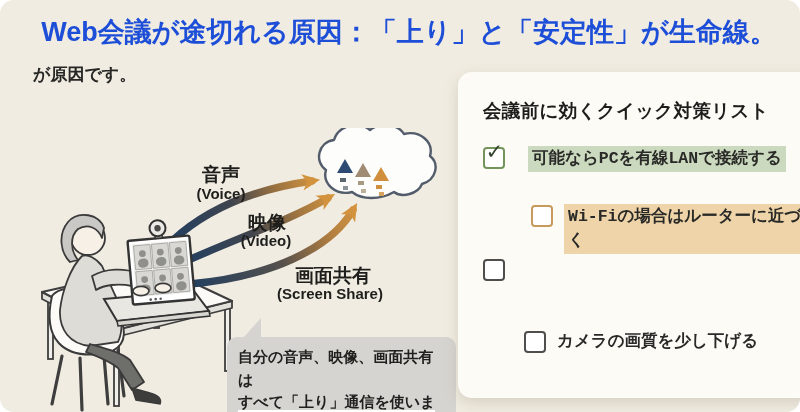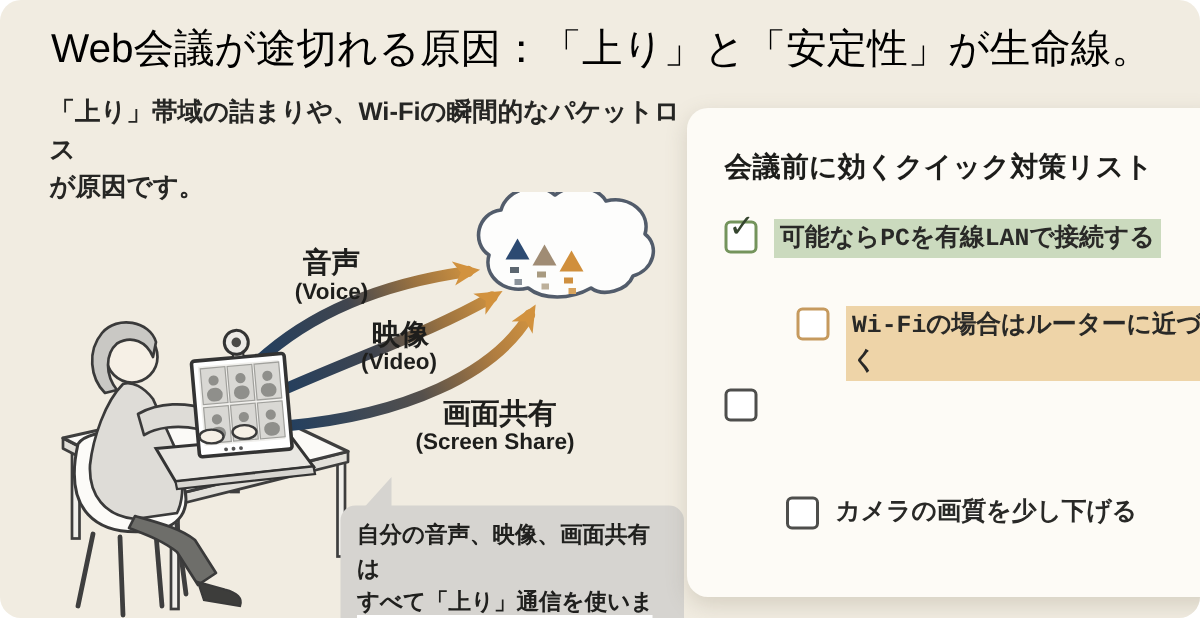--- a/index.html
+++ b/index.html
@@ -4,21 +4,21 @@
 <style>
   * { margin:0; padding:0; box-sizing:border-box; }
   html,body { width:800px; height:412px; background:#ffffff; }
   body { font-family:"Liberation Sans","DejaVu Sans",sans-serif; }
   .canvas {
     position:relative; width:800px; height:412px;
     background:#f1ece1; border-radius:14px; overflow:hidden;
   }
   .title {
     position:absolute; left:34px; top:14px; width:750px;
-    font-size:27px; font-weight:400; color:#000000; letter-spacing:0px;
+    font-size:27px; font-weight:700; color:#1d4ed8; letter-spacing:0px;text-align:center;
   }
   .intro {
     position:absolute; left:33px; top:62px; width:430px;
     font-size:17px; font-weight:600; color:#262624; line-height:25px;
   }
   .diagram-svg { position:absolute; left:0; top:128px; }
 
   
   .callout {
     position:absolute; left:227px; top:337px; width:229px;
@@ -53,32 +53,31 @@
   .box-tan   { border:2.2px solid #c69a5e; }
   .box-gray  { border:2.2px solid #4e4e4c; }
   .chk-mark {
     position:absolute; left:2px; top:-8px;
     font-size:24px; font-weight:900; color:#35452f; line-height:1;
   }
   .chk-label {
     font-size:16.5px; font-weight:700; color:#29292 7;
     color:#292927; line-height:24px; white-space:pre-line;
   }
-  .hl-green { background:#cbdabe; padding:1px 4px; }
+  .hl-green { background:#cbdabe; padding:1px 4px;margin-left:12px; }
   .hl-tan   { background:#eed4a8; padding:1px 4px; }
 </style>
 </head>
 <body>
 
 <div class="canvas">
 
   <div class="title">Web会議が途切れる原因：「上り」と「安定性」が生命線。</div>
 
   <div class="intro">
-    <div>「上り」帯域の詰まりや、Wi-Fiの瞬間的なパケットロス</div>
     <div>が原因です。</div>
   </div>
 
   <svg class="diagram-svg" width="460" height="284" viewBox="0 128 460 284">
     <defs>
       <linearGradient id="gV" gradientUnits="userSpaceOnUse" x1="172" y1="241" x2="316" y2="180">
         <stop offset="0" stop-color="#223f60"></stop>
           <stop offset="0.45" stop-color="#41454e"></stop>
         <stop offset="0.75" stop-color="#9c7340"></stop>
           <stop offset="1" stop-color="#d29440"></stop>

